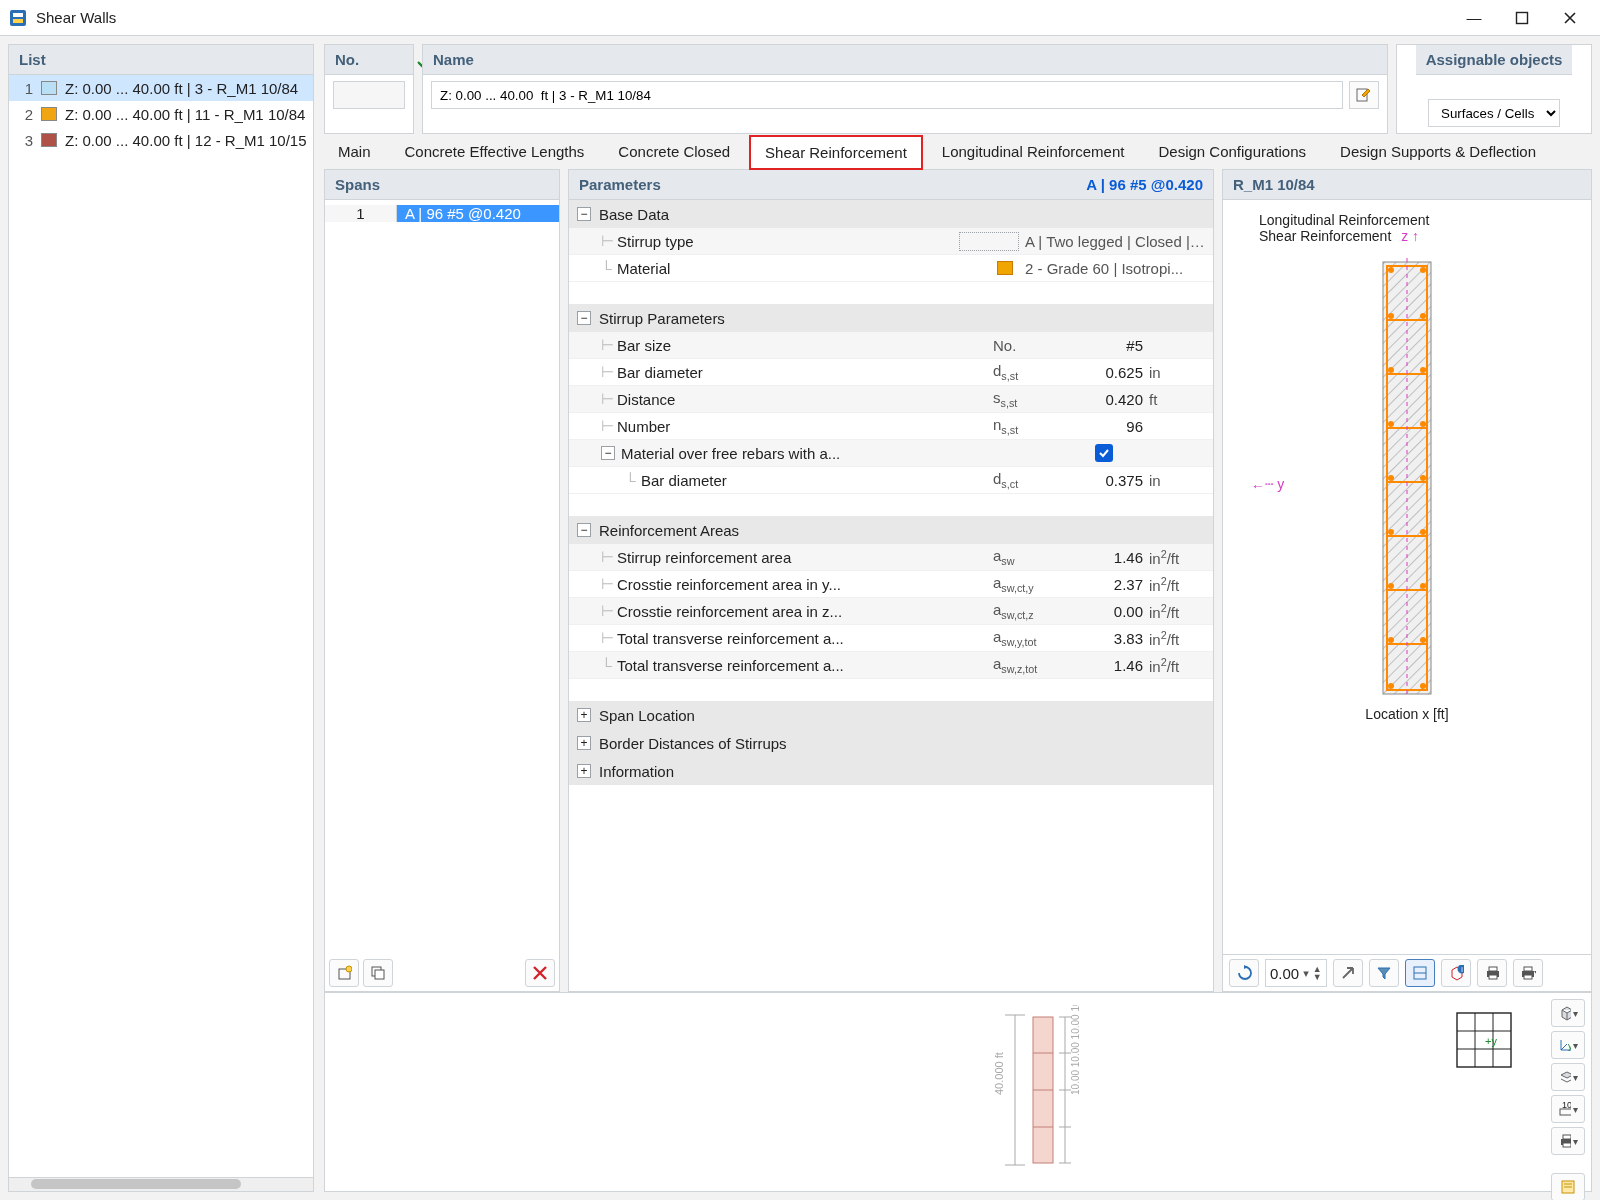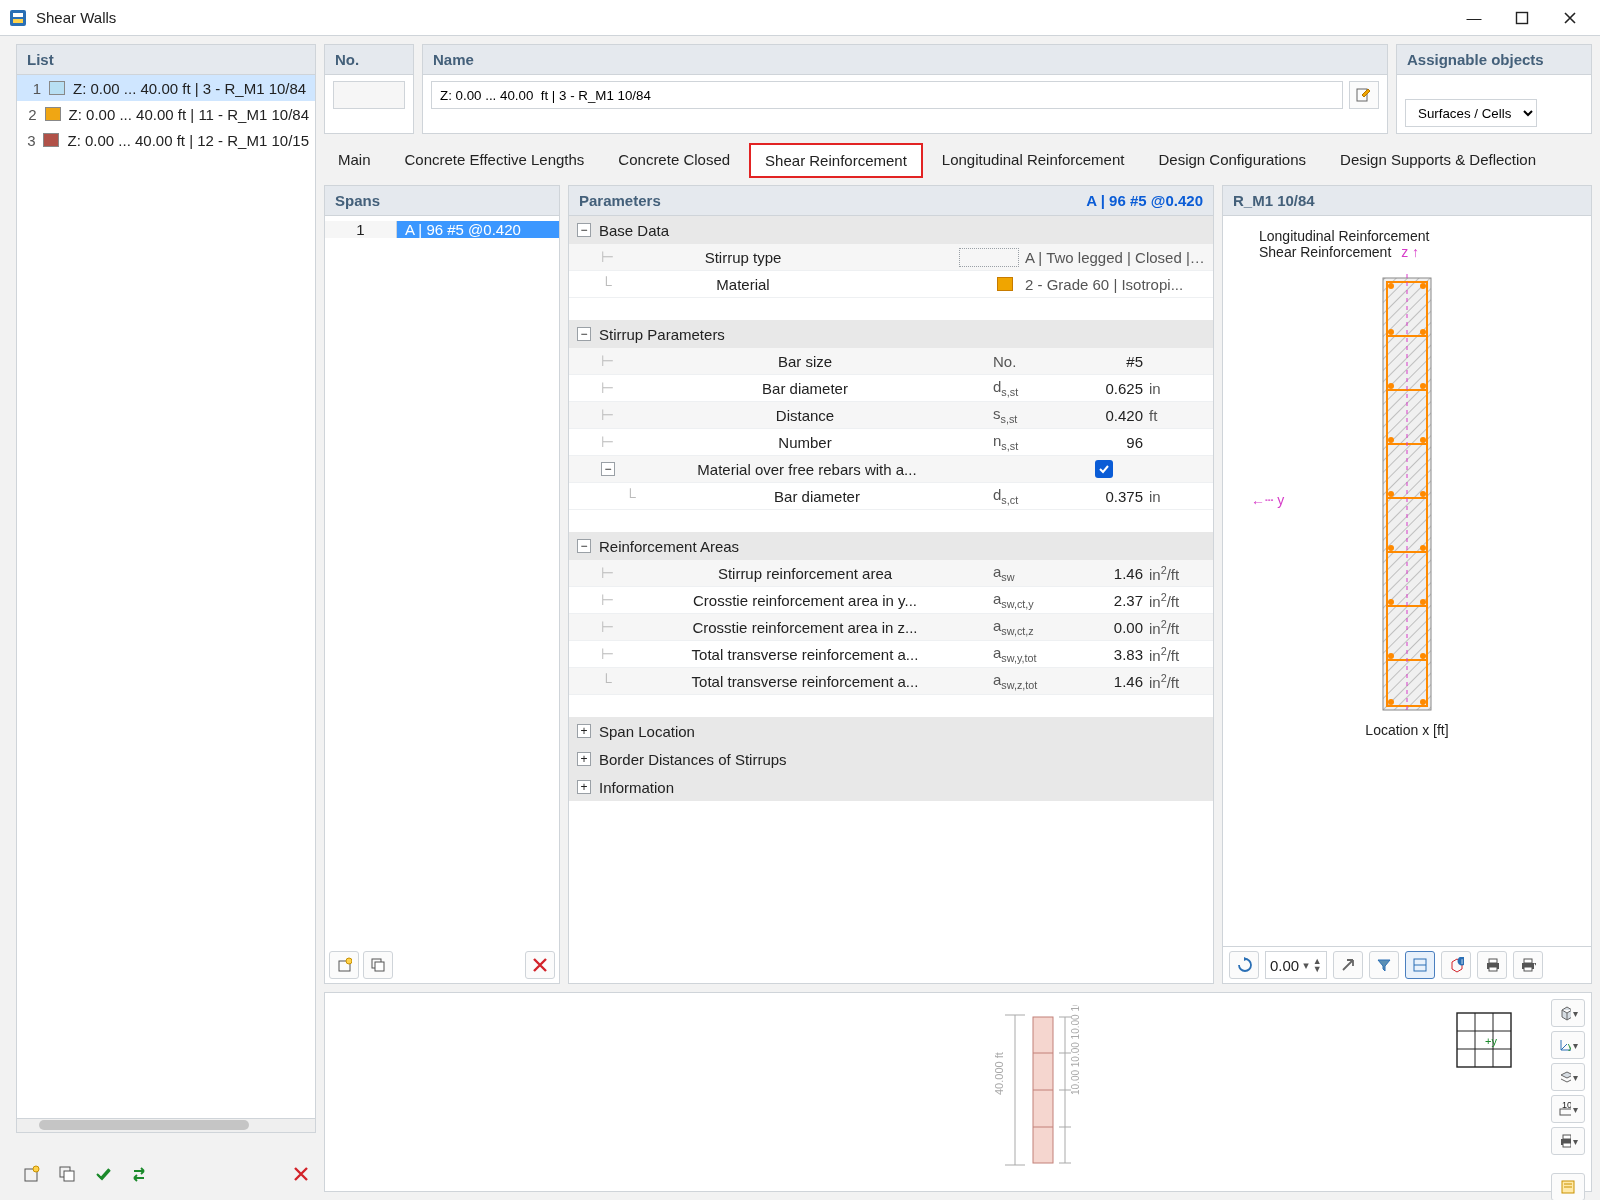--- a/index.html
+++ b/index.html
@@ -24,22 +24,22 @@
 
   
   .titlebar{height:36px;background:#fff;border-bottom:1px solid var(--border);display:flex;align-items:center;padding:0 8px;}
   .app-icon{width:20px;height:20px;margin-right:8px;display:inline-flex;align-items:center;justify-content:center;}
   .title-text{flex:1;font-size:15px;}
   .win-buttons{display:flex;gap:4px;}
   .win-btn{width:44px;height:28px;display:flex;align-items:center;justify-content:center;border-radius:4px;}
 
   
   .app-body{display:flex;height:calc(1200px - 36px);}
-  .left-pane{width:324px;display:flex;flex-direction:column;gap:23px;padding:8px 8px 8px 16px;}
-  .right-pane{flex:1;display:flex;flex-direction:column;padding:8px 8px 8px 0;gap:8px;min-width:0;}
+  .left-pane{width:324px;display:flex;flex-direction:row;gap:23px;padding:8px 8px 8px 8px;}
+  .right-pane{flex:1;display:flex;flex-direction:column;padding:8px 8px 8px 0;gap:0;min-width:0;}
 
   
   .list-panel{flex:1;background:var(--panel);border:1px solid var(--border);display:flex;flex-direction:column;min-height:0;}
   .panel-head{background:var(--header);color:var(--headerText);font-weight:600;padding:6px 10px;border-bottom:1px solid var(--border);}
   .list-body{flex:1;overflow:auto;min-height:0;}
   .list-row{display:flex;align-items:center;height:26px;padding:0 6px;gap:8px;white-space:nowrap;}
   .list-row.selected{background:var(--selHighlight);}
   .list-index{width:18px;text-align:right;color:#555;}
   .swatch{width:16px;height:14px;border:1px solid #888;flex:none;}
   .list-scrollbar{height:14px;background:#efefef;border-top:1px solid var(--border);position:relative;}
@@ -49,21 +49,21 @@
   .tb-btn{width:30px;height:28px;border:none;display:flex;align-items:center;justify-content:center;border-radius:3px;background:transparent;}
   .tb-spacer{flex:1;}
 
   
   .form-row{display:flex;gap:8px;}
   .form-box{background:var(--panel);border:1px solid var(--border);display:flex;flex-direction:column;}
   .form-box .panel-head{font-size:15px;}
   .form-box .body{padding:6px 8px;}
   .no-box{width:90px;}
   .name-box{flex:1;}
-  .assign-box{width:196px;}
+  .assign-box{width:196px;align-items:center;}
   .surf-box{width:360px;}
   .name-body{display:flex;align-items:center;gap:6px;}
   .text-input{flex:1;height:28px;border:1px solid var(--border);padding:2px 8px;background:#fff;}
   .icon-btn{width:30px;height:28px;border:1px solid var(--border);display:flex;align-items:center;justify-content:center;background:#fbfbfb;}
   select.text-input{background:#fff;margin-top:18px;}
 
   
   .tabs{display:flex;gap:6px;background:var(--bg);margin-top:2px;position:relative;}
   .tab{padding:7px 14px;border-radius:0;position:relative;white-space:nowrap;}
   .tab.active{background:var(--panel);border:1px solid var(--border);border-bottom-color:var(--panel);}
@@ -84,21 +84,21 @@
   .params-head .title{flex:1;color:var(--headerText);font-weight:600;}
   .params-head .right{color:var(--accent);font-weight:600;}
   .params-body{flex:1;overflow:auto;min-height:0;}
 
   .group-row{display:flex;align-items:center;height:28px;padding:0 8px;background:var(--groupBg);gap:8px;}
   .expander{width:14px;height:14px;border:1px solid #9aa0a6;display:inline-flex;align-items:center;justify-content:center;font-size:12px;line-height:1;flex:none;background:#fff;}
   .param-row{display:flex;align-items:center;height:27px;padding:0 8px 0 8px;border-bottom:1px solid #eef0f2;}
   .param-row:nth-child(even){background:var(--rowAlt);}
   .tree-indent{width:24px;flex:none;}
   .tree-tick{width:16px;flex:none;color:#bbb;}
-  .param-label{flex:1;white-space:nowrap;overflow:hidden;text-overflow:ellipsis;text-align:center;}
+  .param-label{flex:1;white-space:nowrap;overflow:hidden;text-overflow:ellipsis;}
   .param-sym{width:72px;color:#555;white-space:nowrap;}
   .param-val{width:84px;text-align:right;padding-right:6px;white-space:nowrap;}
   .param-unit{width:56px;color:#555;white-space:nowrap;}
   .val-box{border:1px dotted #9aa0a6;padding:0 4px;min-width:60px;display:inline-block;text-align:right;}
   .mat-swatch{width:16px;height:14px;background:#f0a500;border:1px solid #c77b00;margin-right:6px;flex:none;}
   .check-on{width:18px;height:18px;background:#0a5cd6;border-radius:3px;display:inline-flex;align-items:center;justify-content:center;}
   .check-on svg{stroke:#fff;}
 
   
   .preview-panel{width:370px;background:var(--panel);border:1px solid var(--border);display:flex;flex-direction:column;}

